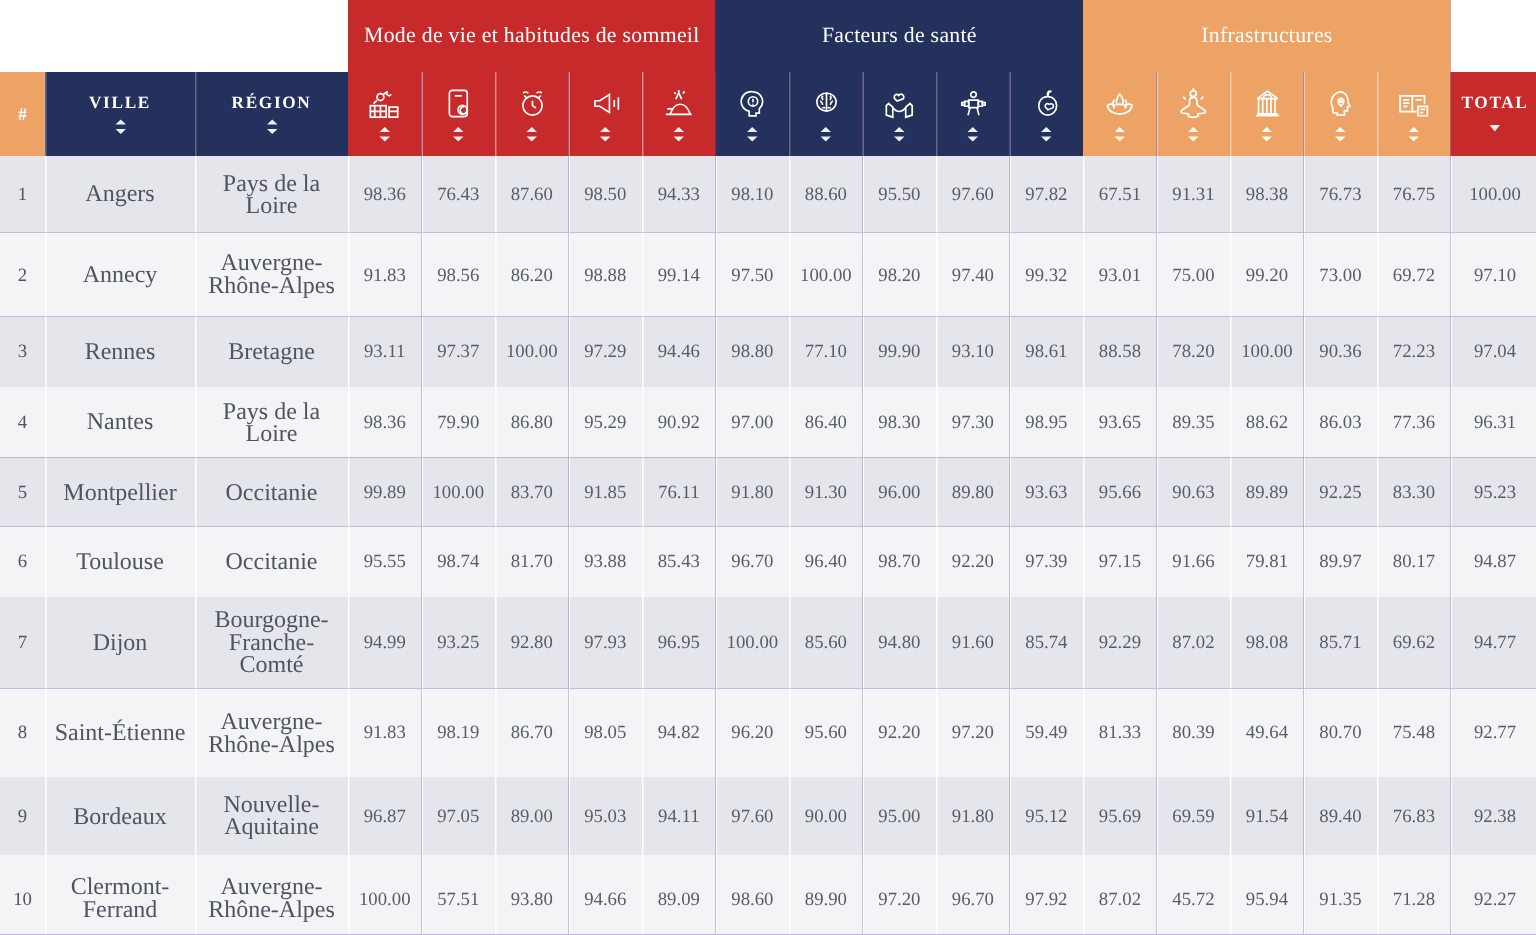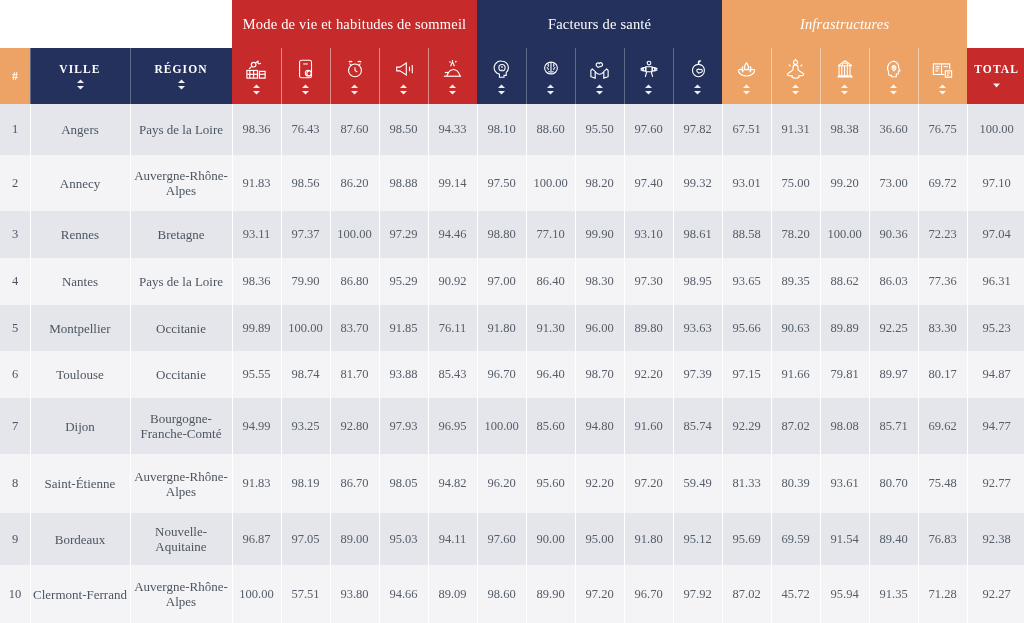--- a/index.html
+++ b/index.html
@@ -26,21 +26,21 @@
   th.grp {
     color: #ffffff;
     font-weight: normal;
     font-size: 14.5px;
     letter-spacing: .2px;
     text-align: center;
     vertical-align: middle;
   }
   th.grp.lifestyle      { background: #c62a2a; }
   th.grp.health         { background: #23315c; }
-  th.grp.infrastructure { background: #eda366; font-style: italic; }
+  th.grp.infrastructure { background: #eda366; }
   th.grp-tail { background: #ffffff; }
 
   
   tr.head-row th {
     height: 56px;
     padding: 4px 2px 5px 2px;
     border: 0;
     vertical-align: middle;
     text-align: center;
     font-weight: normal;
@@ -103,21 +103,21 @@
     font-size: 12.5px;
     color: #4d5560;
     padding: 8px 2px;
     line-height: 15px;
   }
   tbody tr.odd  td { background: #e4e6ec; }
   tbody tr.even td { background: #f4f4f7; }
   tbody td.cell-num { color: #555d68; }
   tbody td.cell-rank { font-size: 12.5px; color: #4d5560; }
   tbody td.cell-city,
-  tbody td.cell-region { font-size: 13px; color: #4d5560; }
+  tbody td.cell-region { font-size: 16px; color: #4d5560; }
   
   tbody td.sep { box-shadow: inset 1px 0 0 #ffffff; }
 
   tbody tr.r1 td { height: 51px; }
   tbody tr.r2 td { height: 56px; }
   tbody tr.r3 td { height: 47px; }
   tbody tr.r4 td { height: 47px; }
   tbody tr.r5 td { height: 46px; }
   tbody tr.r6 td { height: 47px; }
   tbody tr.r7 td { height: 56px; }
@@ -441,21 +441,21 @@
       <td class="cell-num sep">98.50</td>
       <td class="cell-num sep">94.33</td>
       <td class="cell-num sep">98.10</td>
       <td class="cell-num sep">88.60</td>
       <td class="cell-num sep">95.50</td>
       <td class="cell-num sep">97.60</td>
       <td class="cell-num sep">97.82</td>
       <td class="cell-num sep">67.51</td>
       <td class="cell-num sep">91.31</td>
       <td class="cell-num sep">98.38</td>
-      <td class="cell-num sep">36.60</td>
+      <td class="cell-num sep">76.73</td>
       <td class="cell-num sep">76.75</td>
       <td class="cell-num sep">100.00</td>
     </tr>
 
     <tr class="even r2">
       <td class="cell-rank">2</td>
       <td class="cell-city sep">Annecy</td>
       <td class="cell-region sep">Auvergne-Rhône-Alpes</td>
       <td class="cell-num sep">91.83</td>
       <td class="cell-num sep">98.56</td>
@@ -594,21 +594,21 @@
       <td class="cell-num sep">86.70</td>
       <td class="cell-num sep">98.05</td>
       <td class="cell-num sep">94.82</td>
       <td class="cell-num sep">96.20</td>
       <td class="cell-num sep">95.60</td>
       <td class="cell-num sep">92.20</td>
       <td class="cell-num sep">97.20</td>
       <td class="cell-num sep">59.49</td>
       <td class="cell-num sep">81.33</td>
       <td class="cell-num sep">80.39</td>
-      <td class="cell-num sep">93.61</td>
+      <td class="cell-num sep">49.64</td>
       <td class="cell-num sep">80.70</td>
       <td class="cell-num sep">75.48</td>
       <td class="cell-num sep">92.77</td>
     </tr>
 
     <tr class="odd r9">
       <td class="cell-rank">9</td>
       <td class="cell-city sep">Bordeaux</td>
       <td class="cell-region sep">Nouvelle-Aquitaine</td>
       <td class="cell-num sep">96.87</td>

